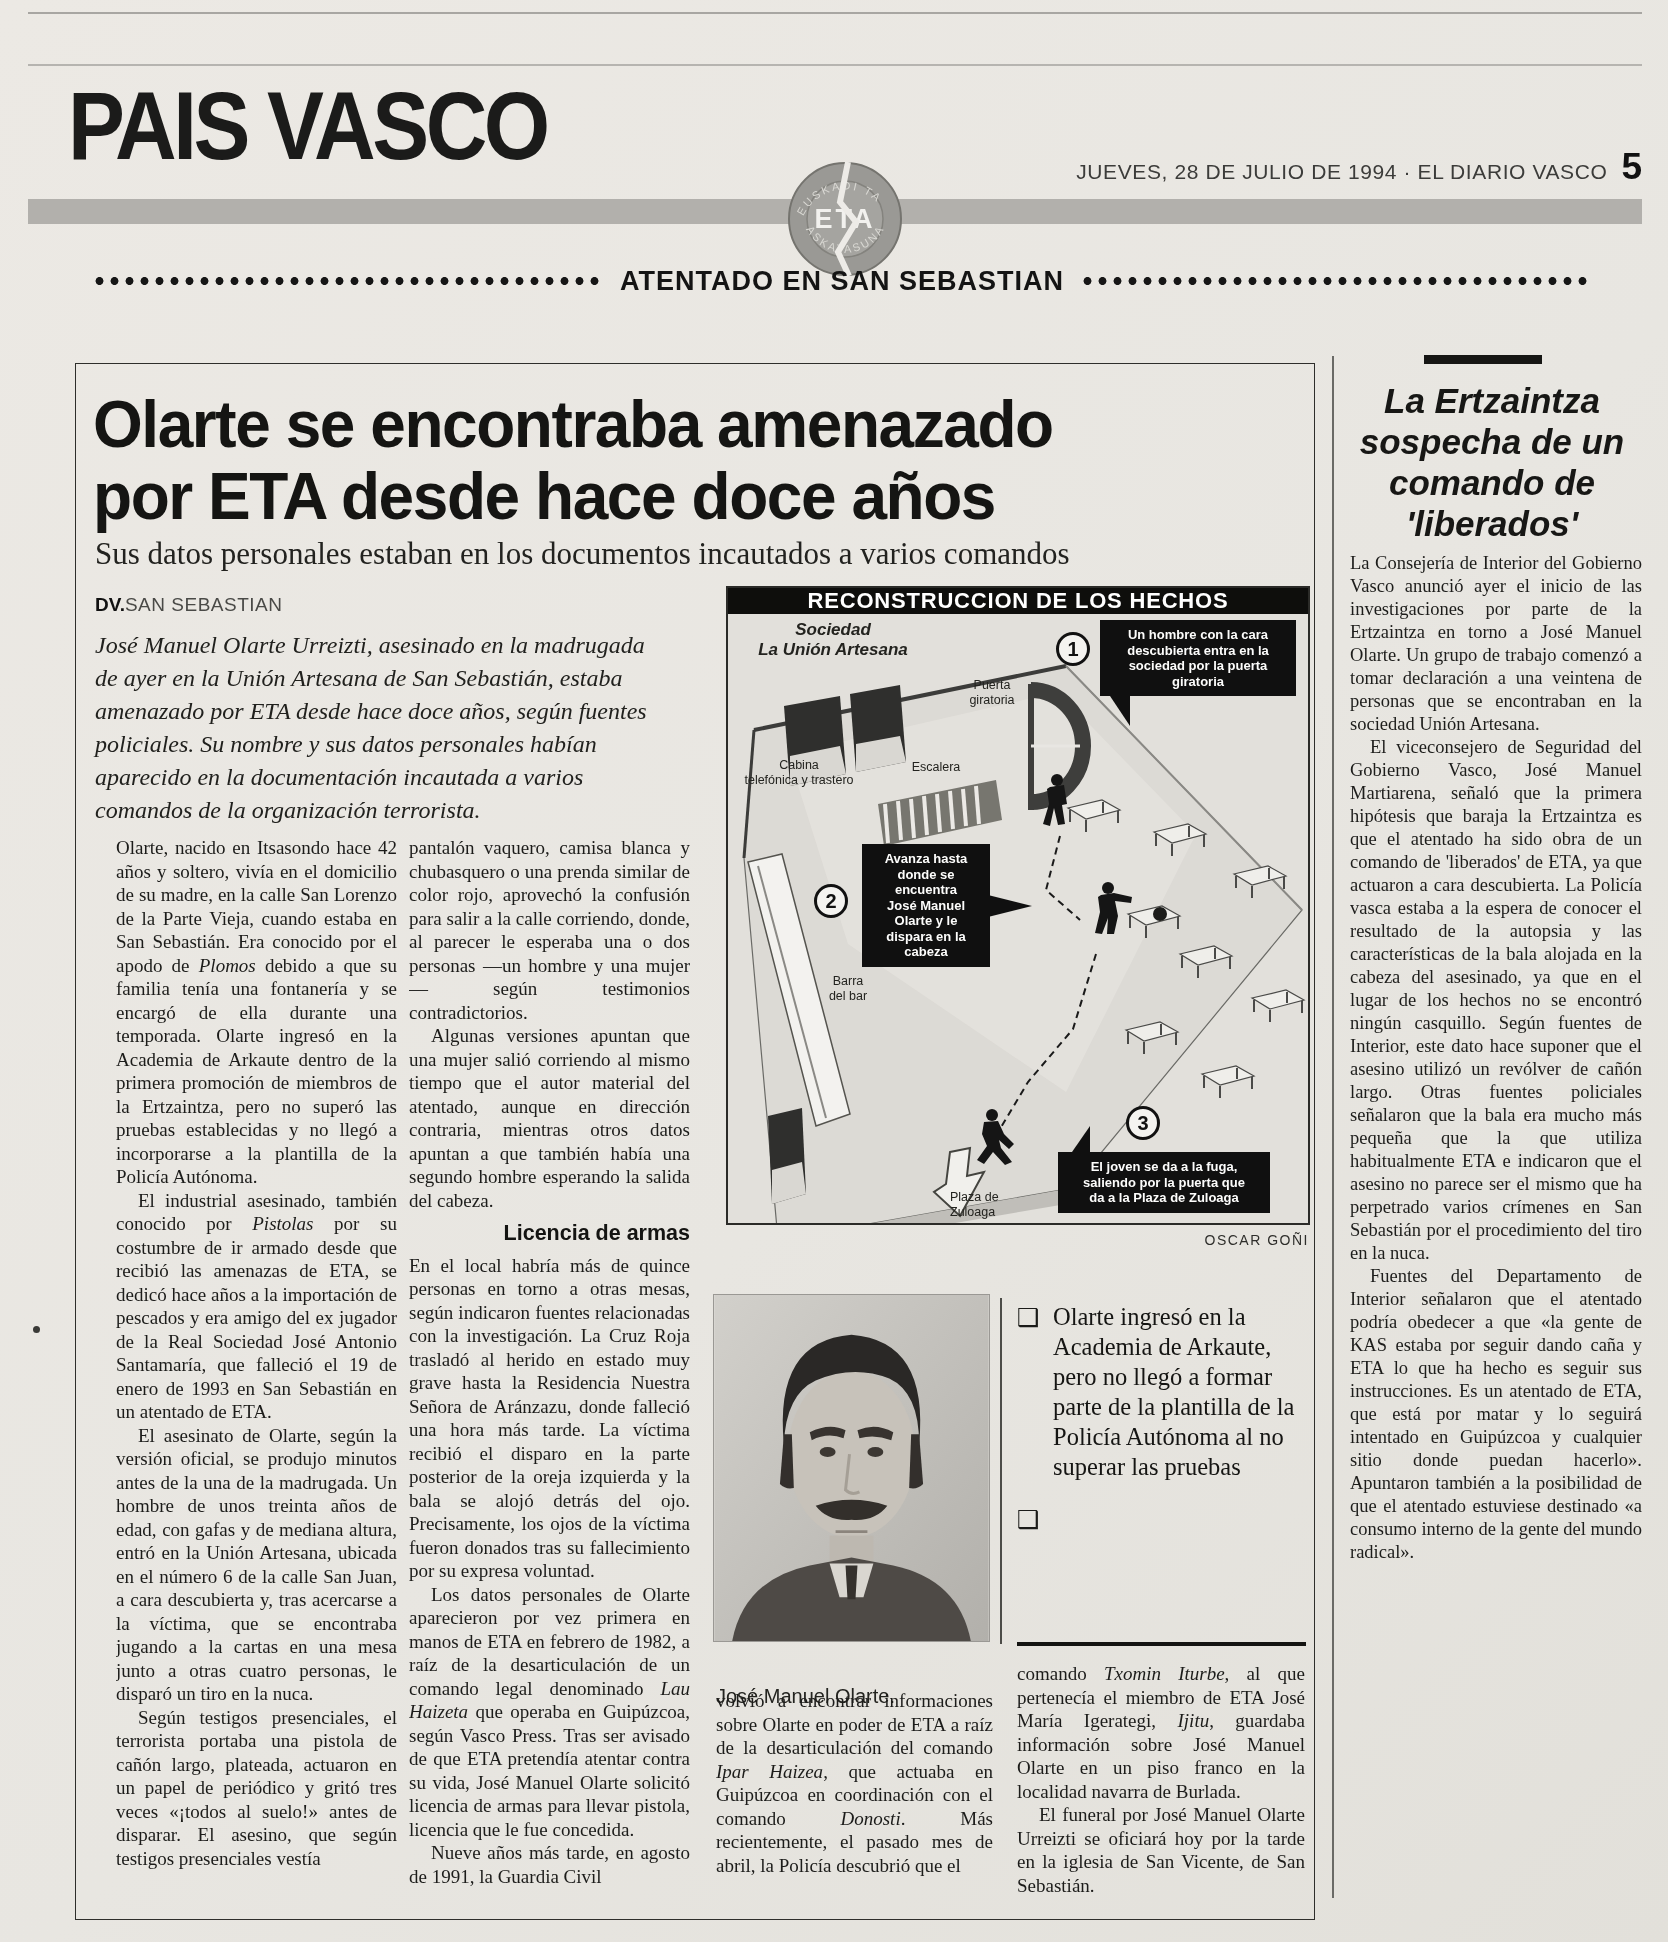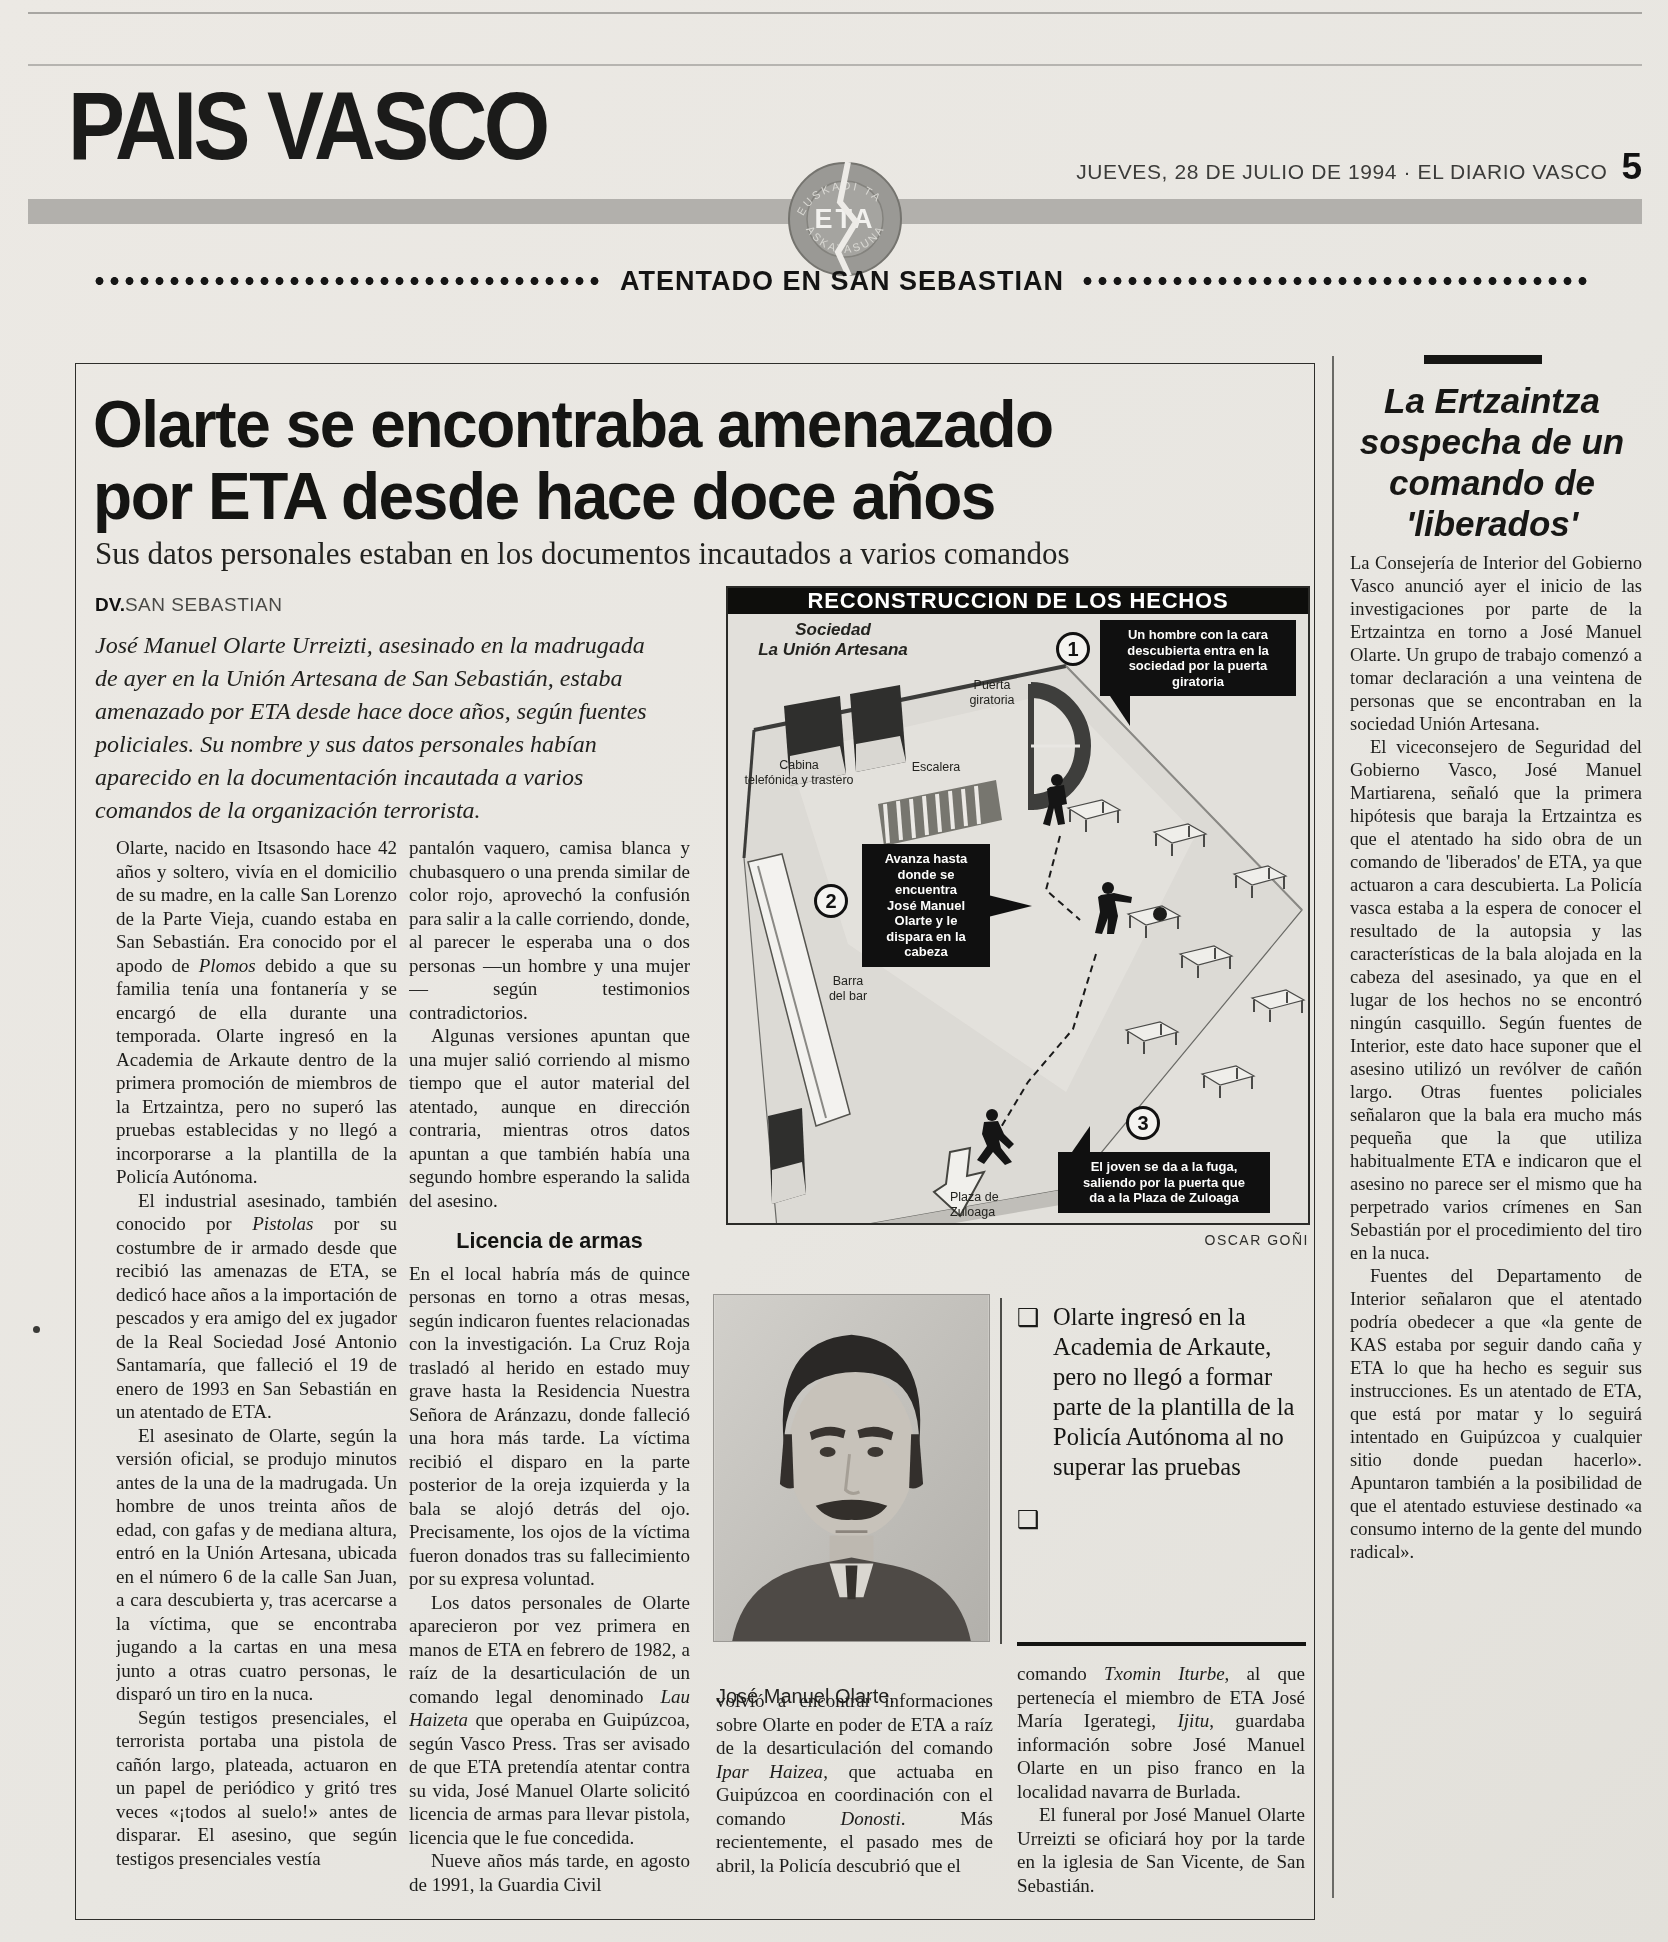--- a/index.html
+++ b/index.html
@@ -44,21 +44,21 @@
   .byline .agency { font-weight:bold; color:#111; }
   .byline .city { color:#4a4a47; letter-spacing:.5px; }
   .lead { left:19px; top:265px; width:566px; font-style:italic; font-size:24px; line-height:33px; color:#21211e; }
 
   .bodycol { font-size:19px; line-height:23.5px; text-align:justify; color:#1c1c1a; overflow:hidden; }
   .bodycol p.ind { text-indent:22px; }
   .col1 { left:40px;  top:472px; width:281px; height:1082px; }
   .col2 { left:333px; top:472px; width:281px; height:1082px; }
   .col3 { left:640px; top:1325px; width:277px; height:228px; }
   .col4 { left:941px; top:1298px; width:288px; height:256px; }
-  .colsubhead { font-family:"Liberation Sans", sans-serif; font-weight:bold; font-size:21.5px; margin:18px 0 8px; text-align:center; color:#141412; }
+  .colsubhead { font-family:"Liberation Sans", sans-serif; font-weight:bold; font-size:21.5px; margin:10px 0 8px; text-align:right; color:#141412; }
 
   
   .infographic { left:650px; top:222px; width:584px; height:639px; border:2px solid #2b2b28; background:#e2e0db; }
   .ig-titlebar { position:absolute; left:0; top:0; width:100%; height:26px; background:#0e0e0c; color:#fff;
     font-family:"Liberation Sans", sans-serif; font-weight:bold; font-size:22px; letter-spacing:.8px;
     display:flex; align-items:center; justify-content:center; }
   .ig-canvas { position:absolute; left:0; top:26px; width:580px; height:609px; }
   .ig-label { position:absolute; font-family:"Liberation Sans", sans-serif; font-size:12.5px; line-height:15px;
     color:#23231f; white-space:pre-line; text-align:center; }
   .ig-venue { left:10px; top:32px; width:190px; font-size:17px; line-height:20px; font-weight:bold; font-style:italic; text-align:center; }
@@ -253,21 +253,21 @@
     <div class="abs ig-credit">OSCAR GOÑI</div>
 
     <div class="abs bodycol col1">
       <p>Olarte, nacido en Itsasondo hace 42 años y soltero, vivía en el domicilio de su madre, en la calle San Lorenzo de la Parte Vieja, cuando estaba en San Sebastián. Era conocido por el apodo de <i>Plomos</i> debido a que su familia tenía una fontanería y se encargó de ella durante una temporada. Olarte ingresó en la Academia de Arkaute dentro de la primera promoción de miembros de la Ertzaintza, pero no superó las pruebas establecidas y no llegó a incorporarse a la plantilla de la Policía Autónoma.</p>
       <p class="ind">El industrial asesinado, también conocido por <i>Pistolas</i> por su costumbre de ir armado desde que recibió las amenazas de ETA, se dedicó hace años a la importación de pescados y era amigo del ex jugador de la Real Sociedad José Antonio Santamaría, que falleció el 19 de enero de 1993 en San Sebastián en un atentado de ETA.</p>
       <p class="ind">El asesinato de Olarte, según la versión oficial, se produjo minutos antes de la una de la madrugada. Un hombre de unos treinta años de edad, con gafas y de mediana altura, entró en la Unión Artesana, ubicada en el número 6 de la calle San Juan, a cara descubierta y, tras acercarse a la víctima, que se encontraba jugando a la cartas en una mesa junto a otras cuatro personas, le disparó un tiro en la nuca.</p>
       <p class="ind">Según testigos presenciales, el terrorista portaba una pistola de cañón largo, plateada, actuaron en un papel de periódico y gritó tres veces «¡todos al suelo!» antes de disparar. El asesino, que según testigos presenciales vestía</p>
     </div>
     <div class="abs bodycol col2">
       <p>pantalón vaquero, camisa blanca y chubasquero o una prenda similar de color rojo, aprovechó la confusión para salir a la calle corriendo, donde, al parecer le esperaba una o dos personas —un hombre y una mujer— según testimonios contradictorios.</p>
-      <p class="ind">Algunas versiones apuntan que una mujer salió corriendo al mismo tiempo que el autor material del atentado, aunque en dirección contraria, mientras otros datos apuntan a que también había una segundo hombre esperando la salida del asesino.</p>
+      <p class="ind">Algunas versiones apuntan que una mujer salió corriendo al mismo tiempo que el autor material del atentado, aunque en dirección contraria, mientras otros datos apuntan a que también había una segundo hombre esperando la salida del cabeza.</p>
       <div class="colsubhead">Licencia de armas</div>
       <p>En el local habría más de quince personas en torno a otras mesas, según indicaron fuentes relacionadas con la investigación. La Cruz Roja trasladó al herido en estado muy grave hasta la Residencia Nuestra Señora de Aránzazu, donde falleció una hora más tarde. La víctima recibió el disparo en la parte posterior de la oreja izquierda y la bala se alojó detrás del ojo. Precisamente, los ojos de la víctima fueron donados tras su fallecimiento por su expresa voluntad.</p>
       <p class="ind">Los datos personales de Olarte aparecieron por vez primera en manos de ETA en febrero de 1982, a raíz de la desarticulación de un comando legal denominado <i>Lau Haizeta</i> que operaba en Guipúzcoa, según Vasco Press. Tras ser avisado de que ETA pretendía atentar contra su vida, José Manuel Olarte solicitó licencia de armas para llevar pistola, licencia que le fue concedida.</p>
       <p class="ind">Nueve años más tarde, en agosto de 1991, la Guardia Civil</p>
     </div>
 
     <div class="abs photo">
       <svg viewBox="0 0 276 348" width="275" height="346">
         <defs>
           <linearGradient id="pgbg" x1="0" y1="0" x2="1" y2="1">

